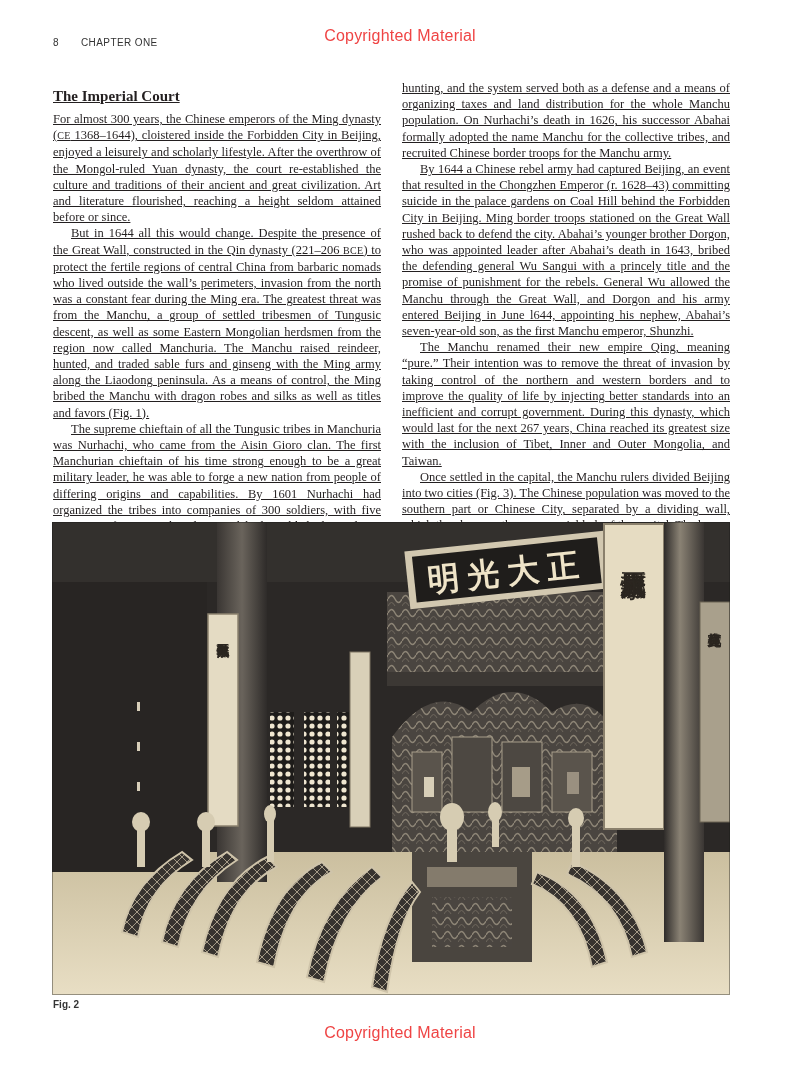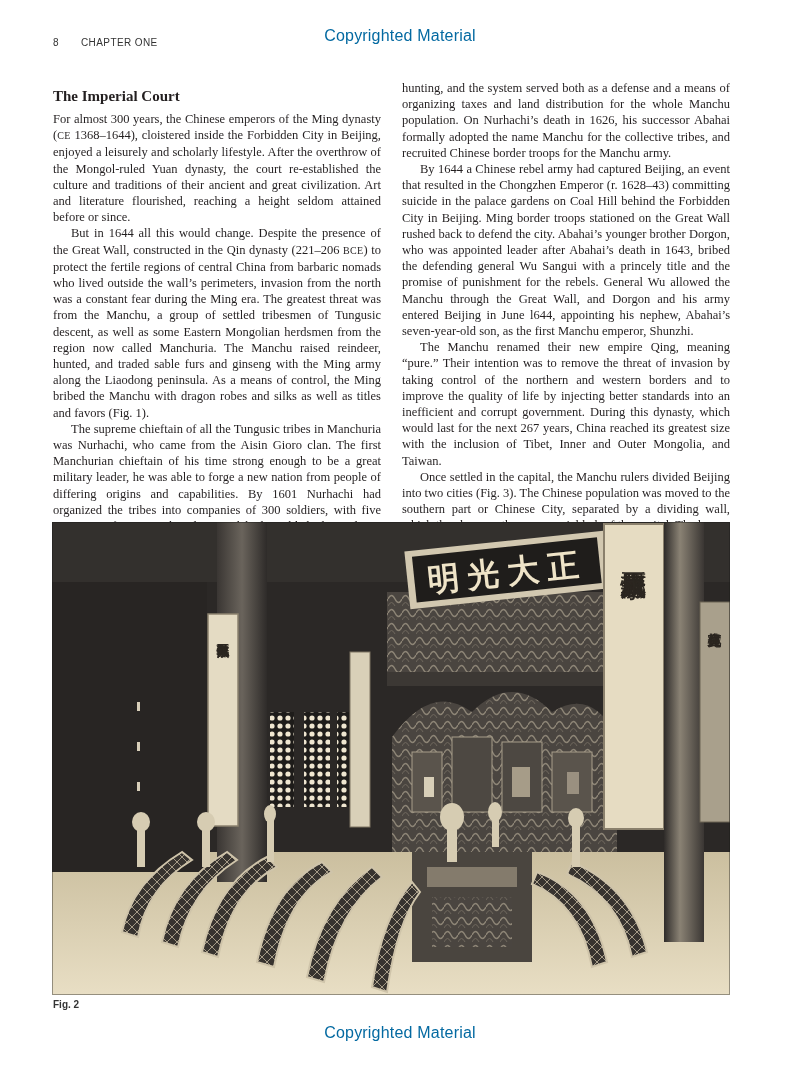--- a/index.html
+++ b/index.html
@@ -1,33 +1,33 @@
 <!DOCTYPE html>
 <html><head>
 <meta charset="utf-8">
 <style>
   html, body { margin: 0; padding: 0; background: #ffffff; }
   body { width: 800px; height: 1067px; position: relative; overflow: hidden; }
   .watermark {
     position: absolute; left: 0; width: 800px; text-align: center;
-    font-family: "Liberation Sans", sans-serif; font-size: 16px; color: #0369a1;
+    font-family: "Liberation Sans", sans-serif; font-size: 16px; color: #ef4444;
     letter-spacing: 0.2px;
   }
   .wm-top { top: 27px; }
   .wm-bottom { top: 1024px; }
   .running-head {
     position: absolute; top: 37px; left: 53px;
     font-family: "Liberation Sans", sans-serif; font-size: 10px; color: #333;
     letter-spacing: 0.4px;
   }
   .running-head .pg { display: inline-block; width: 28px; }
   .col {
     position: absolute; top: 80px; width: 328px;
     font-family: "Liberation Serif", serif; font-size: 12.5px; line-height: 16.2px;
-    color: #231f20; text-align: justify; hyphens: manual;
+    color: #231f20; text-align: justify; hyphens: manual; text-decoration: underline;
   }
   .col-left { left: 53px; }
   .col-right { left: 402px; }
   .section-title {
     font-family: "Liberation Serif", serif; font-weight: bold; font-size: 15px;
     margin: 7px 0 6px 0; color: #231f20; line-height: 18px;
   }
   .col p { margin: 0; }
   .col p.indent { text-indent: 18px; }
   .sc { font-size: 10px; letter-spacing: 0.3px; }

